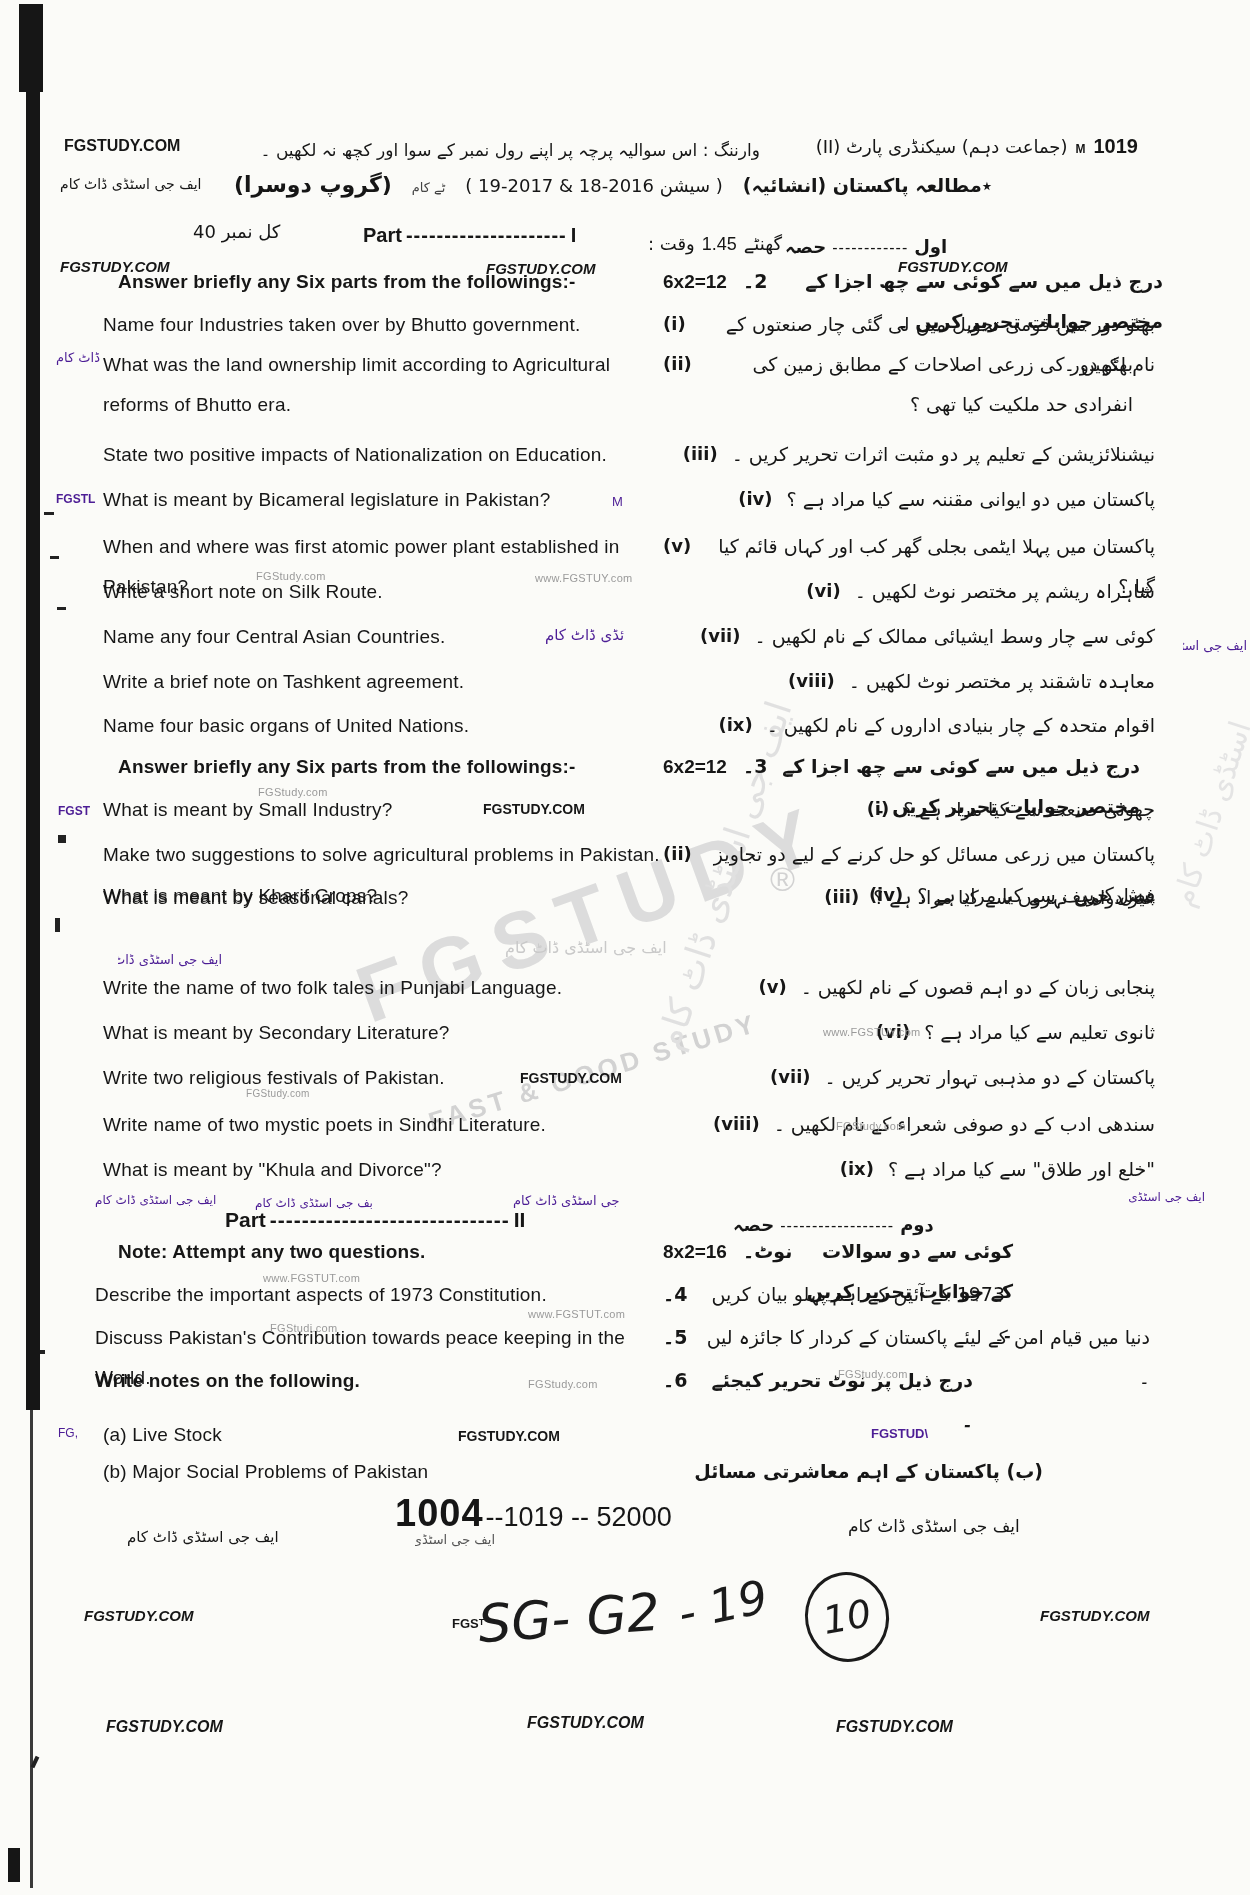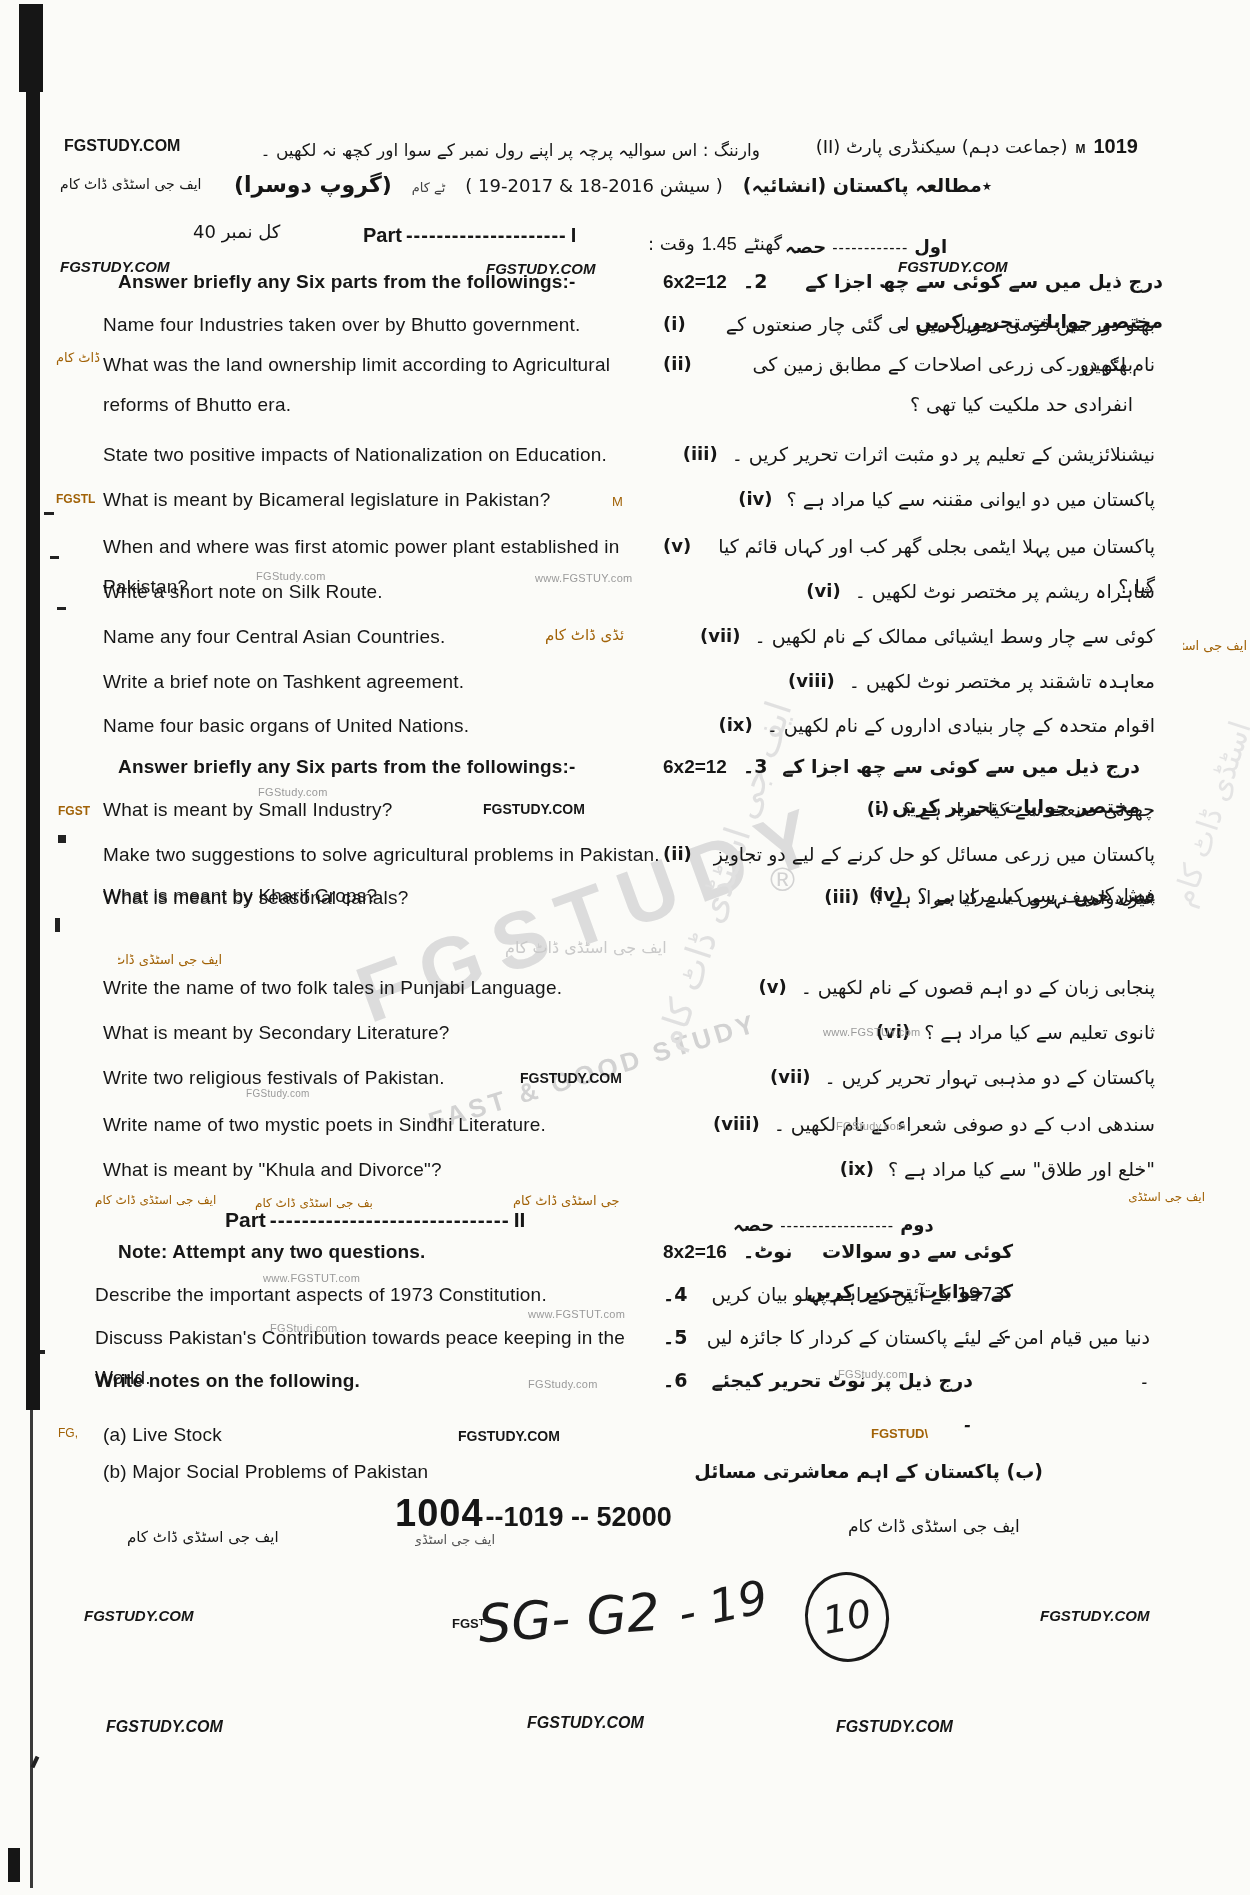--- a/index.html
+++ b/index.html
@@ -24,21 +24,21 @@
   .inum{flex:none;font-weight:700;direction:ltr;unicode-bidi:isolate;font-size:18px;}
   .qnum{flex:none;font-weight:700;}
   .mr85{margin-right:87px;} .mr110{margin-right:110px;} .mr237{margin-right:237px;}
   .mr245{margin-right:245px;} .mr100{margin-right:100px;} .mr277{margin-right:277px;}
   .mr197{margin-right:197px;} .mr207{margin-right:207px;}
   
   .hline{line-height:1.4;}
   .dashes{letter-spacing:1px;}
   .wm-tiny{font-size:11px;color:#9a9a9a;letter-spacing:.3px;}
   .wm-grayurdu{color:#c9c9c9;}
-  .artifact-dark{color:#a16207;}
+  .artifact-dark{color:#4c1d95;}
   .clip{overflow:hidden;white-space:nowrap;display:inline-block;}
   
   .edge{background:#161616;}
   .speck{position:absolute;background:#222;}
   
   #wm-big{font-size:80px;font-weight:700;letter-spacing:16px;color:#dcdcdc;transform:rotate(-20deg);transform-origin:left top;}
   #wm-tag{font-size:26px;font-weight:700;letter-spacing:4px;color:#d2d2d2;transform:rotate(-17deg);transform-origin:left top;}
   #wm-reg{font-size:34px;color:#d2d2d2;}
   .wm-diag-urdu{color:#e0e0e0;transform:rotate(-72deg);transform-origin:left top;font-size:36px;white-space:nowrap;}
   
@@ -304,21 +304,21 @@
 </div>
 <div class="row" style="top:1452px;">
   <div class="en-cell">(b) Major Social Problems of Pakistan</div>
   <div class="ur-cell mr207">
       <span class="b">(ب) پاکستان کے اہم معاشرتی مسائل</span>
     </div>
 </div>
 
 <div class="abs" style="left:395px;top:1492px;display:flex;align-items:baseline;gap:2px;">
   <span style="font-size:38px;font-weight:900;letter-spacing:1px;">1004</span>
-  <span style="font-size:27px;font-weight:700;">--1019 -- 52000</span>
+  <span style="font-size:27px;font-weight:400;">--1019 -- 52000</span>
 </div>
 <div class="abs urdu clip" style="left:415px;top:1532px;width:80px;font-size:13px;color:#555;">ایف جی اسٹڈی ڈاٹ کام</div>
 <div class="abs urdu" style="left:127px;top:1528px;font-size:15px;">ایف جی اسٹڈی ڈاٹ کام</div>
 <div class="abs urdu" style="left:848px;top:1516px;font-size:17px;">ایف جی اسٹڈی ڈاٹ کام</div>
 
 <div class="abs b i" style="left:84px;top:1607px;font-size:15px;">FGSTUDY.COM</div>
 <div class="abs b i" style="left:1040px;top:1607px;font-size:15px;">FGSTUDY.COM</div>
 <div class="abs b" style="left:452px;top:1616px;font-size:13px;">FGSᵀ</div>
 <div class="abs hw" style="left:478px;top:1588px;font-size:52px;transform:rotate(-4deg);">SG- G2</div>
 <div class="abs hw" style="left:678px;top:1578px;font-size:46px;transform:rotate(-12deg);">- 19</div>

